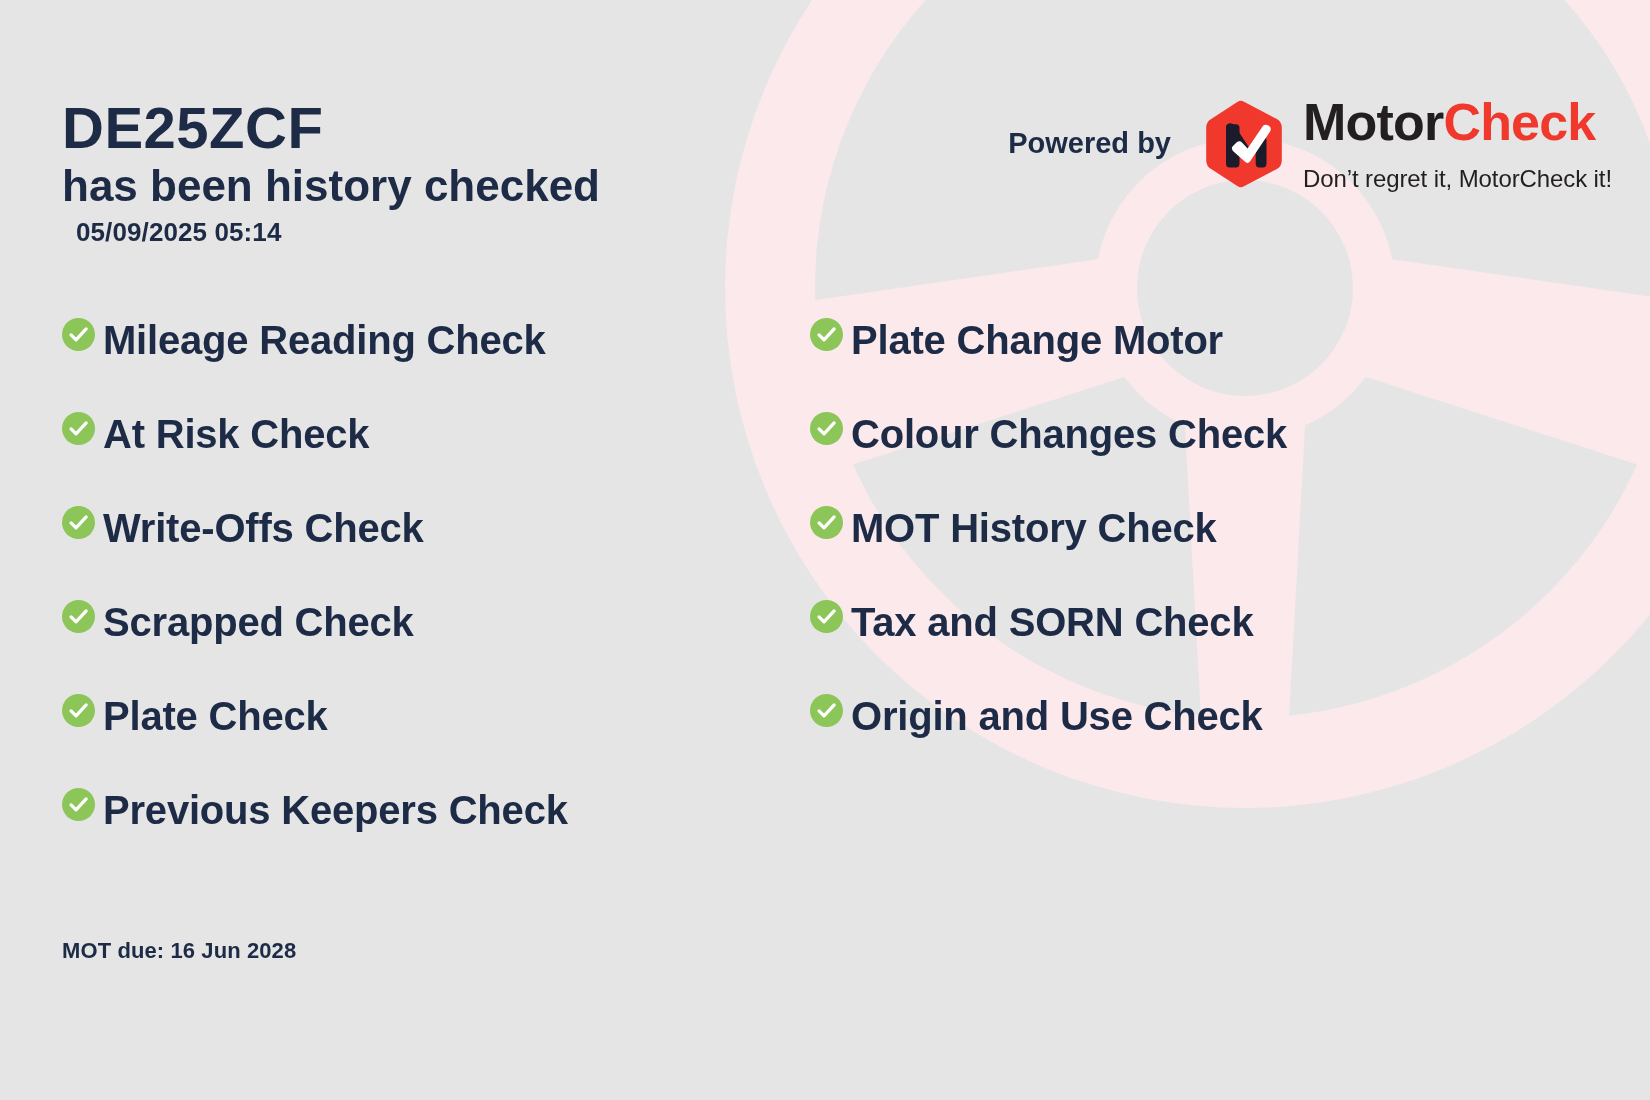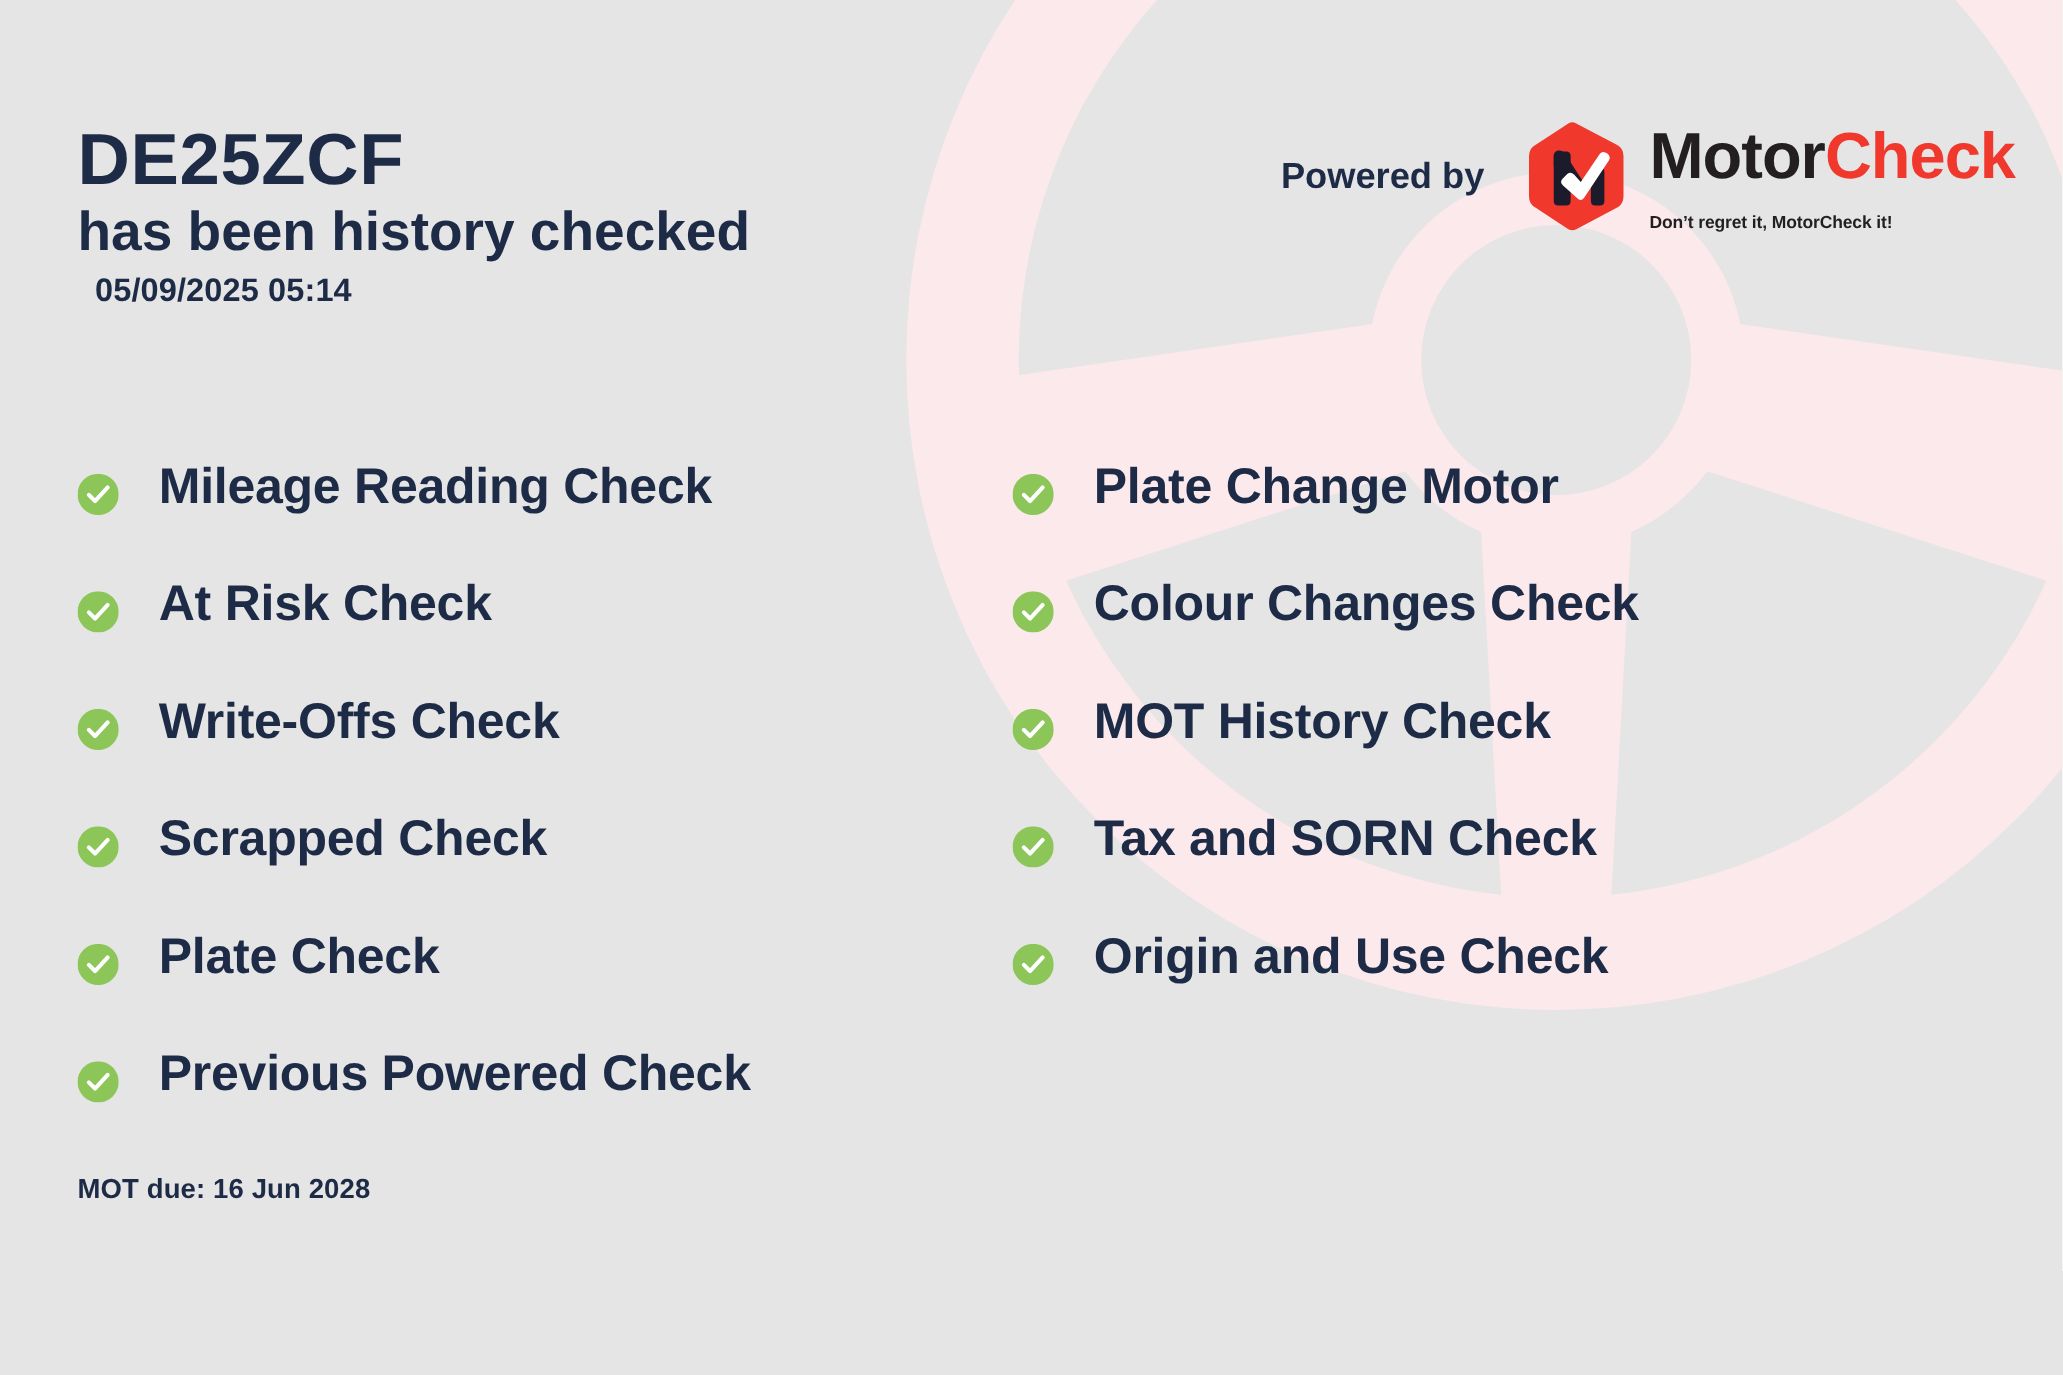--- a/index.html
+++ b/index.html
@@ -103,22 +103,22 @@
   }
   .wordmark-main {
     font-size: 52px;
     font-weight: 700;
     letter-spacing: -0.8px;
     white-space: nowrap;
   }
   .wm-motor { color: #231f20; }
   .wm-check { color: #f0382c; }
   .wordmark-tagline {
-    font-size: 14px;
-    font-weight: 700;
+    font-size: 24px;
+    font-weight: 400;
     color: #231f20;
     letter-spacing: -0.1px;
     margin-top: 19px;
     white-space: nowrap;
   }
 
   
   .checks-grid {
     position: absolute;
     left: 62px;
@@ -128,23 +128,23 @@
     grid-template-columns: 748px 748px;
     column-gap: 0;
     row-gap: 0;
   }
   .check-col {
     display: flex;
     flex-direction: column;
   }
   .check-item {
     display: flex;
-    align-items: flex-end;
+    align-items: flex-start;
     height: 94px;
-    gap: 32px;
+    gap: 8px;
   }
   .check-icon {
     width: 33px;
     height: 33px;
     flex: 0 0 auto;
     display: block;
   }
   .check-label {
     font-size: 40px;
     font-weight: 700;
@@ -289,21 +289,21 @@
             <path d="M8.8 16.4 L13.6 21.2 L23.4 10.6" stroke="#ffffff" stroke-width="3.2" stroke-linecap="round" stroke-linejoin="round" fill="none"></path>
           </svg>
           <span class="check-label">Plate Check</span>
         </div>
 
         <div class="check-item">
           <svg class="check-icon" viewBox="0 0 32 32" aria-hidden="true">
             <circle cx="16" cy="16" r="16" fill="#8cc558"></circle>
             <path d="M8.8 16.4 L13.6 21.2 L23.4 10.6" stroke="#ffffff" stroke-width="3.2" stroke-linecap="round" stroke-linejoin="round" fill="none"></path>
           </svg>
-          <span class="check-label">Previous Powered Check</span>
+          <span class="check-label">Previous Keepers Check</span>
         </div>
       </div>
 
       <div class="check-col">
         <div class="check-item">
           <svg class="check-icon" viewBox="0 0 32 32" aria-hidden="true">
             <circle cx="16" cy="16" r="16" fill="#8cc558"></circle>
             <path d="M8.8 16.4 L13.6 21.2 L23.4 10.6" stroke="#ffffff" stroke-width="3.2" stroke-linecap="round" stroke-linejoin="round" fill="none"></path>
           </svg>
           <span class="check-label">Plate Change Motor</span>

